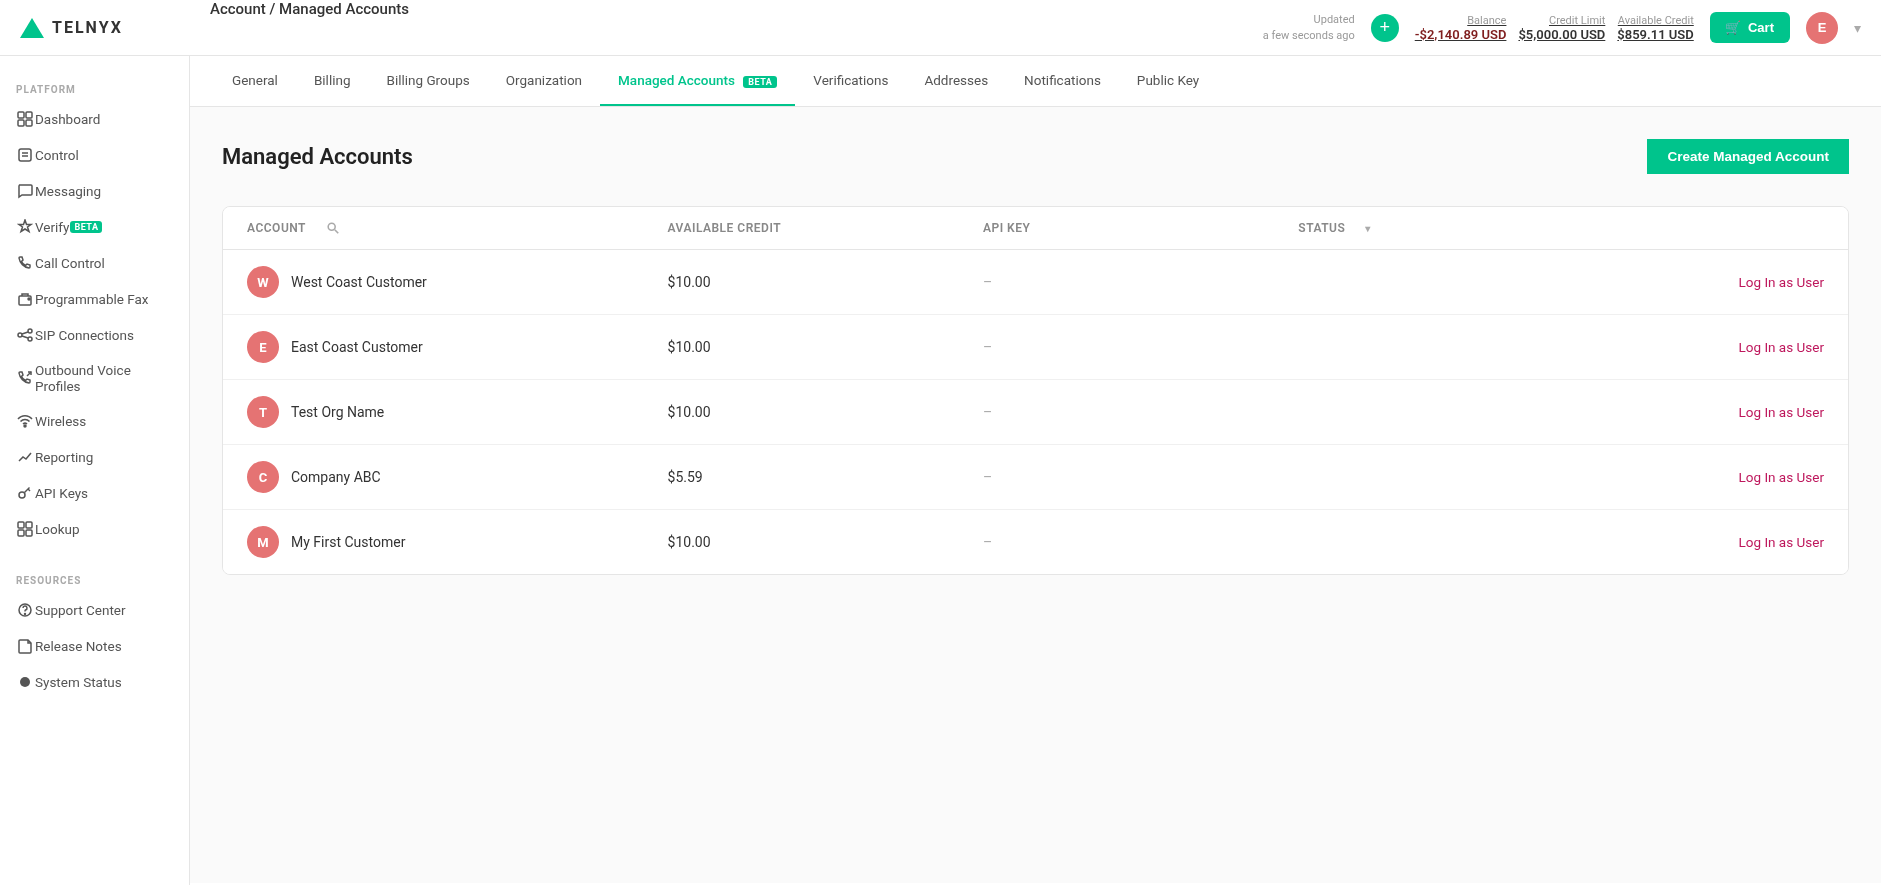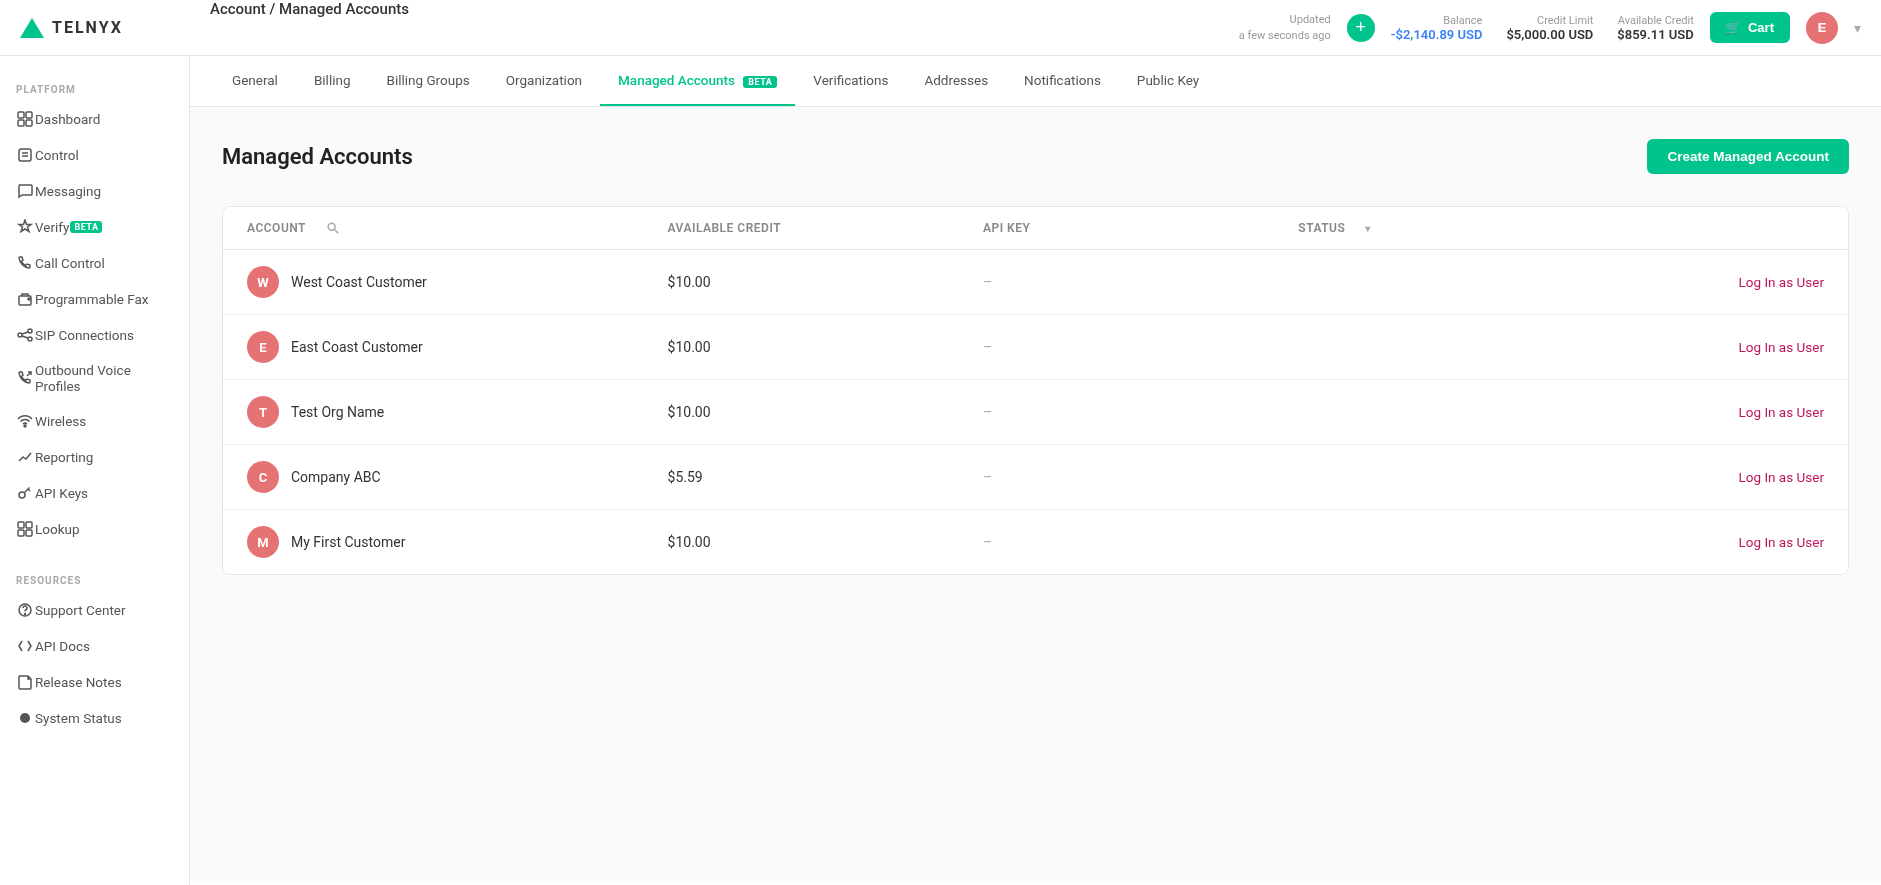--- a/index.html
+++ b/index.html
@@ -57,35 +57,36 @@
       background: #00c48c;
       border: none;
       border-radius: 50%;
       color: #fff;
       font-size: 18px;
       cursor: pointer;
       display: flex; align-items: center; justify-content: center;
     }
     .header-balance-group {
       display: flex;
-      gap: 24px;
+      gap: 12px;
+      text-decoration: underline;
     }
     .header-balance-item {
       text-align: right;
     }
     .header-balance-label {
       font-size: 11px;
       color: #999;
     }
     .header-balance-value {
       font-size: 13px;
       font-weight: 600;
       color: #333;
     }
-    .header-balance-value.negative { color: #3b82f6; }
+    .header-balance-value.negative { color: #7f1d1d; }
     .cart-btn {
       background: #00c48c;
       color: #fff;
       border: none;
       border-radius: 6px;
       padding: 8px 16px;
       font-size: 13px;
       font-weight: 600;
       cursor: pointer;
       display: flex; align-items: center; gap: 6px;
@@ -210,21 +211,21 @@
     }
     .page-title {
       font-size: 22px;
       font-weight: 600;
       color: #222;
     }
     .create-btn {
       background: #00c48c;
       color: #fff;
       border: none;
-      border-radius: 6px;
+      border-radius: 0;
       padding: 10px 20px;
       font-size: 13.5px;
       font-weight: 600;
       cursor: pointer;
     }
 
     
     .table-container {
       background: #fff;
       border-radius: 8px;
@@ -486,29 +487,20 @@
       <span class="sidebar-icon">
         <svg viewBox="0 0 16 16" fill="none" stroke="currentColor" stroke-width="1.5">
             <circle cx="8" cy="8" r="6"></circle>
             <path d="M6 6a2 2 0 1 1 2.5 2c-.5.3-.5.7-.5 1.5"></path>
             <circle cx="8" cy="12" r="0.5" fill="currentColor"></circle>
           </svg>
       </span>
       <span>Support Center</span>
     </div>
 
-    <div class="sidebar-item">
-      <span class="sidebar-icon">
-        <svg viewBox="0 0 16 16" fill="none" stroke="currentColor" stroke-width="1.5">
-            <polyline points="5,3 2,8 5,13"></polyline>
-            <polyline points="11,3 14,8 11,13"></polyline>
-          </svg>
-      </span>
-      <span>API Docs</span>
-    </div>
 
     <div class="sidebar-item">
       <span class="sidebar-icon">
         <svg viewBox="0 0 16 16" fill="none" stroke="currentColor" stroke-width="1.5">
             <path d="M3 2h8l3 3v9a1 1 0 0 1-1 1H3a1 1 0 0 1-1-1V3a1 1 0 0 1 1-1z"></path>
             <polyline points="11,2 11,5 14,5"></polyline>
           </svg>
       </span>
       <span>Release Notes</span>
     </div>

